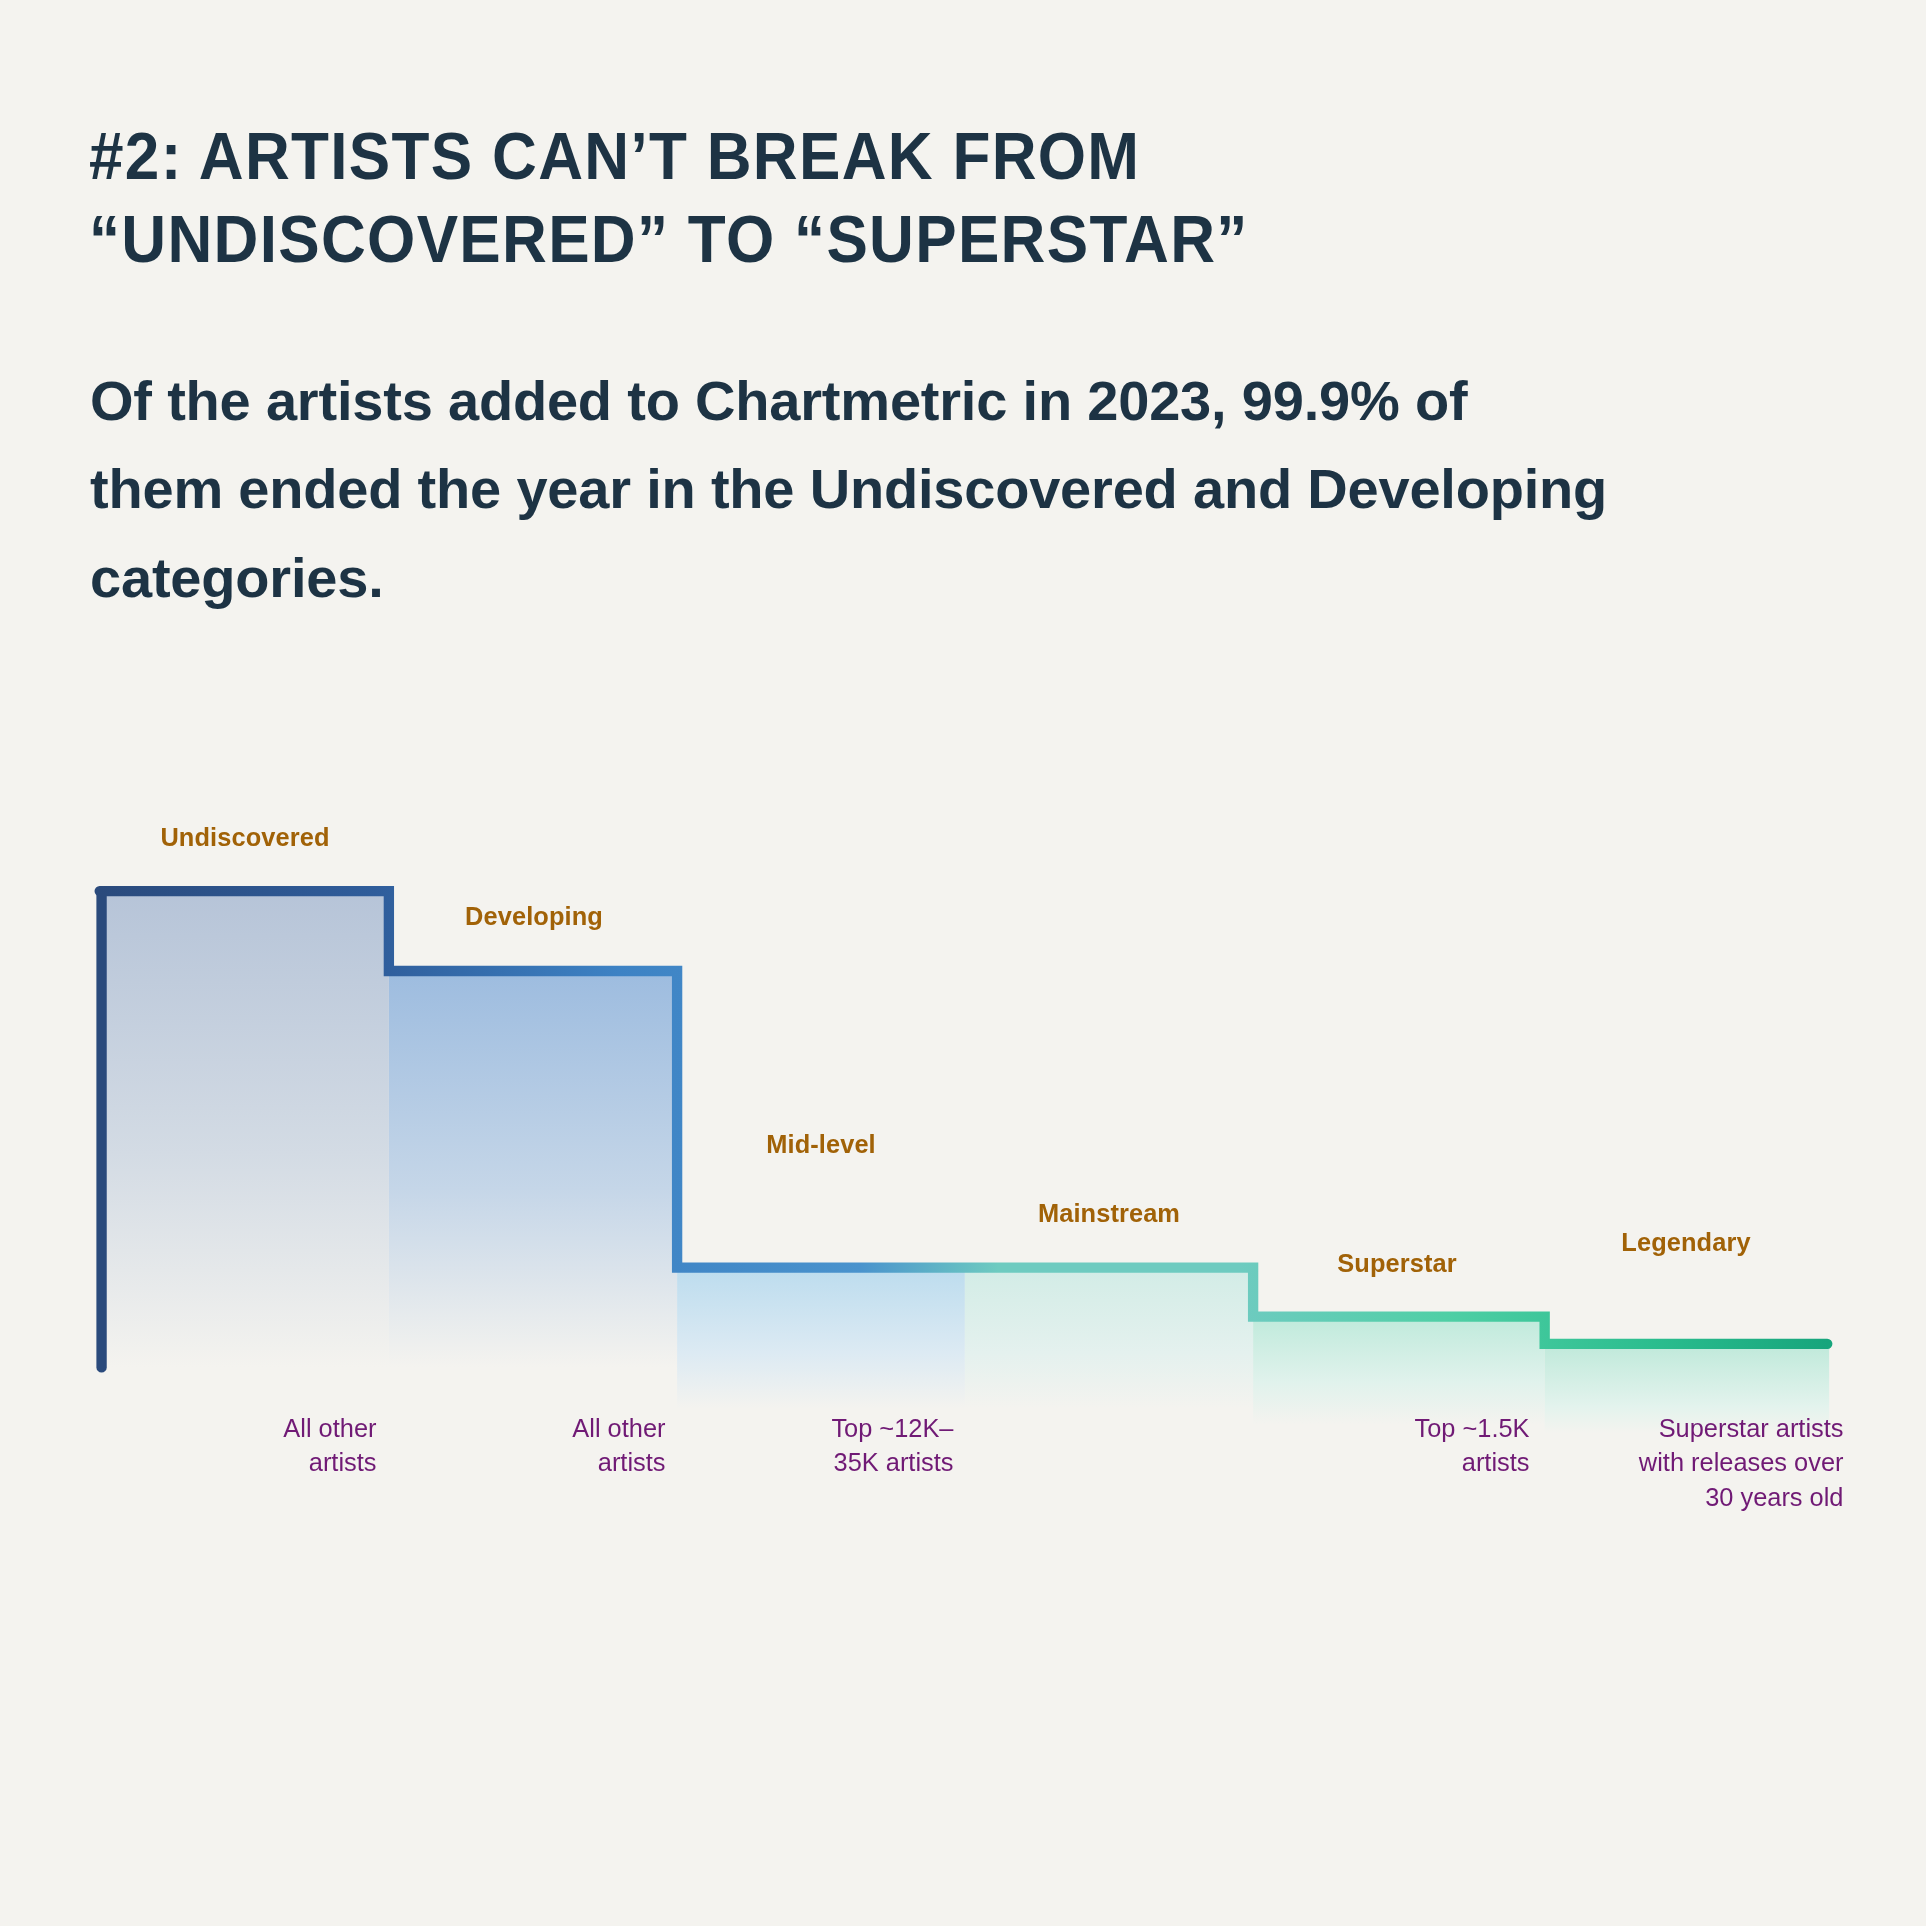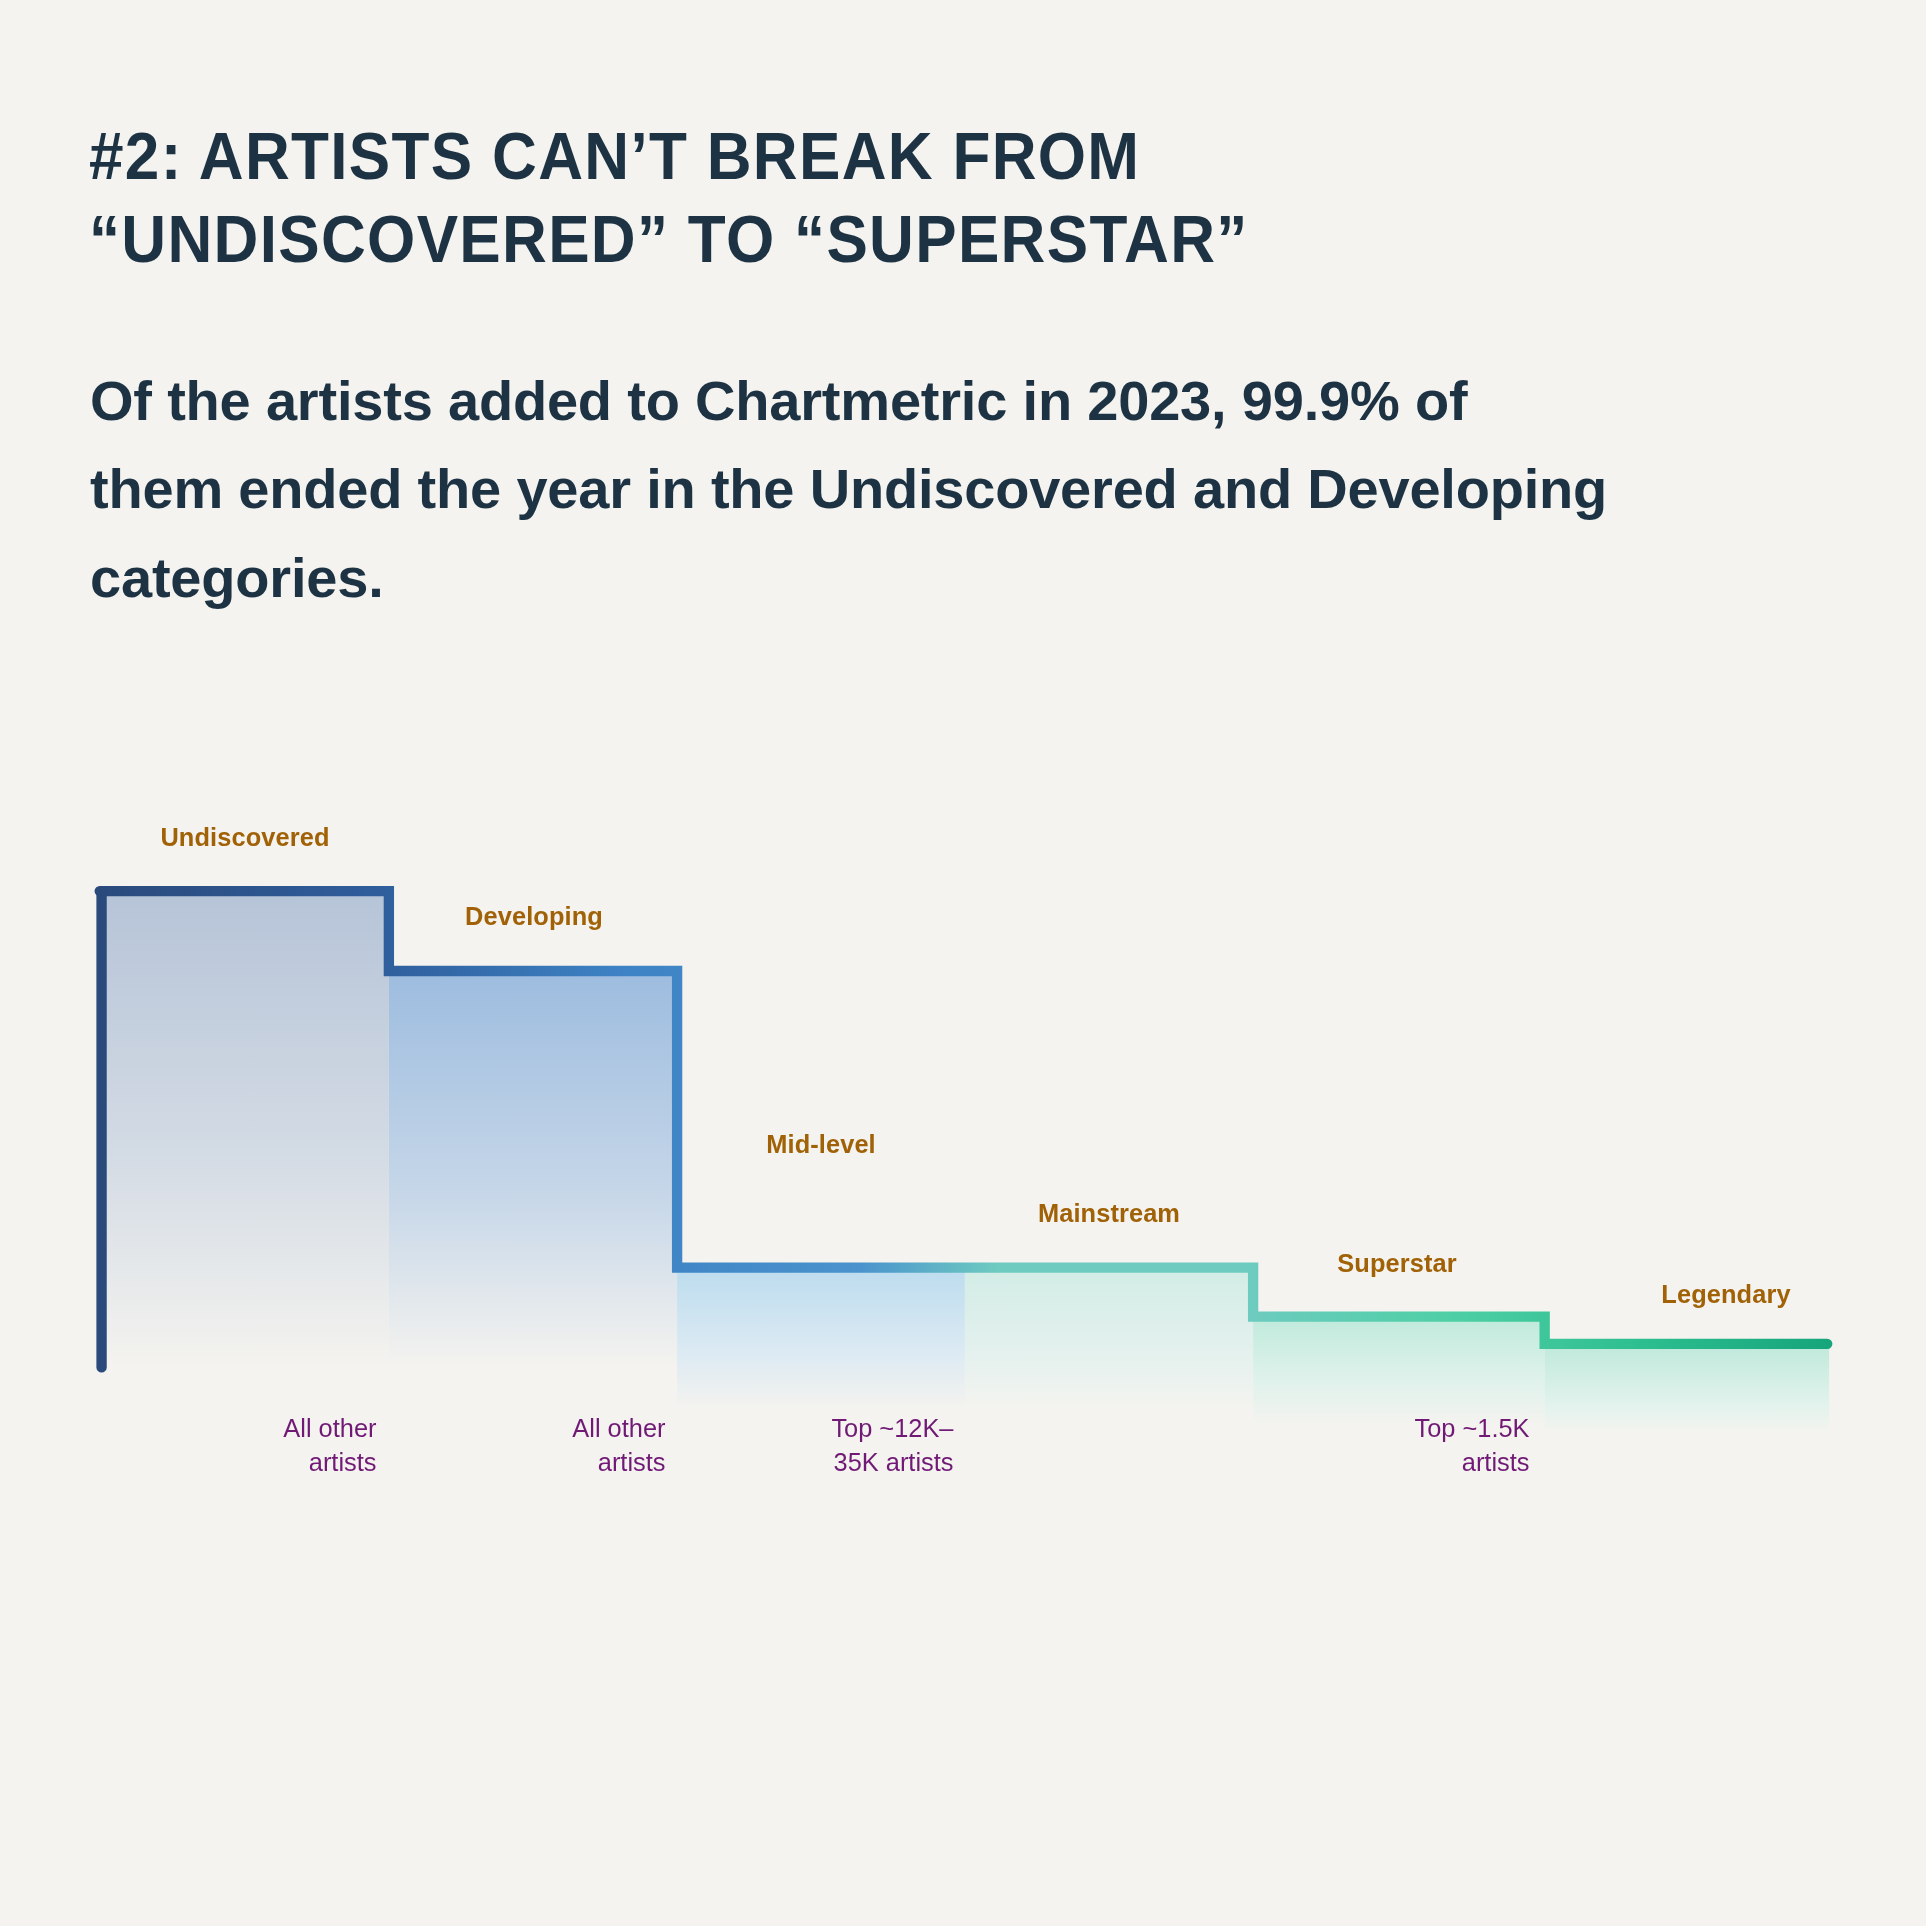--- a/index.html
+++ b/index.html
@@ -145,25 +145,28 @@
                L 3285 2858
                L 3886 2858" fill="none" stroke="url(#strokegrad)" stroke-width="22" stroke-linejoin="miter" stroke-linecap="round"></path>
     </svg>
   </div>
 
   <div class="step-label" style="left:245px; top:823px;">Undiscovered</div>
   <div class="step-label" style="left:534px; top:902px;">Developing</div>
   <div class="step-label" style="left:821px; top:1130px;">Mid-level</div>
   <div class="step-label" style="left:1109px; top:1199px;">Mainstream</div>
   <div class="step-label" style="left:1397px; top:1249px;">Superstar</div>
-  <div class="step-label" style="left:1686px; top:1280px;margin-left:40px;">Legendary</div>
+  <div class="step-label" style="left:1686px; top:1228px;">Legendary</div>
 
   <div class="cat-label" style="left:245px; top:1411px; width:263px;">All other
 artists</div>
   <div class="cat-label" style="left:534px; top:1411px; width:263px;">All other
 artists</div>
   <div class="cat-label" style="left:822px; top:1411px; width:263px;">Top ~12K–
 35K artists</div>
   <div class="cat-label" style="left:1398px; top:1411px; width:263px;">Top ~1.5K
 artists</div>
+  <div class="cat-label" style="left:1693px; top:1411px; width:301px;">Superstar artists
+with releases over
+30 years old</div>
 
 </div>
 
 
 </body></html>

